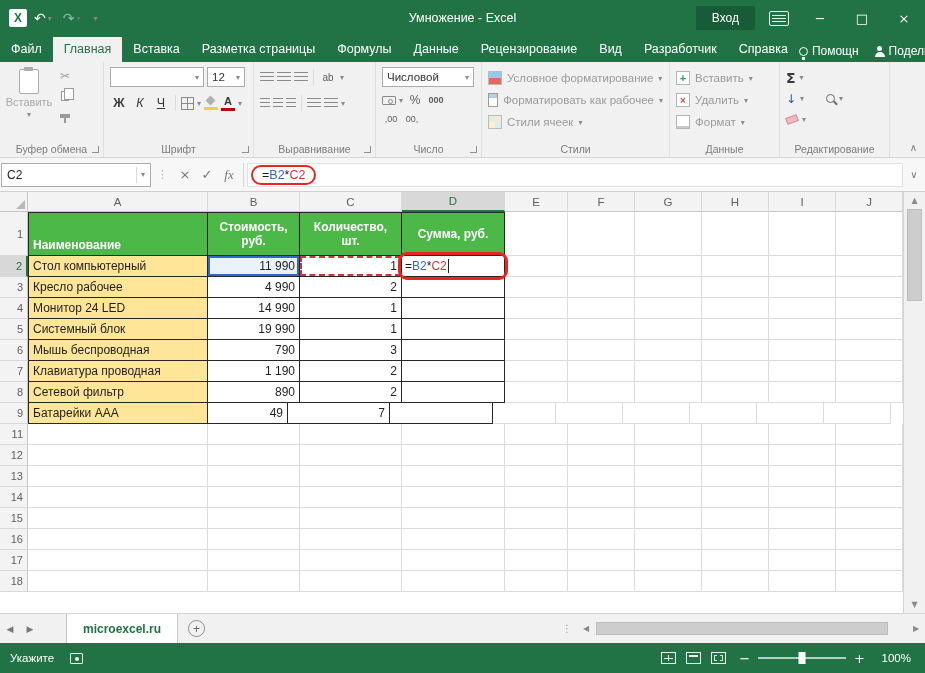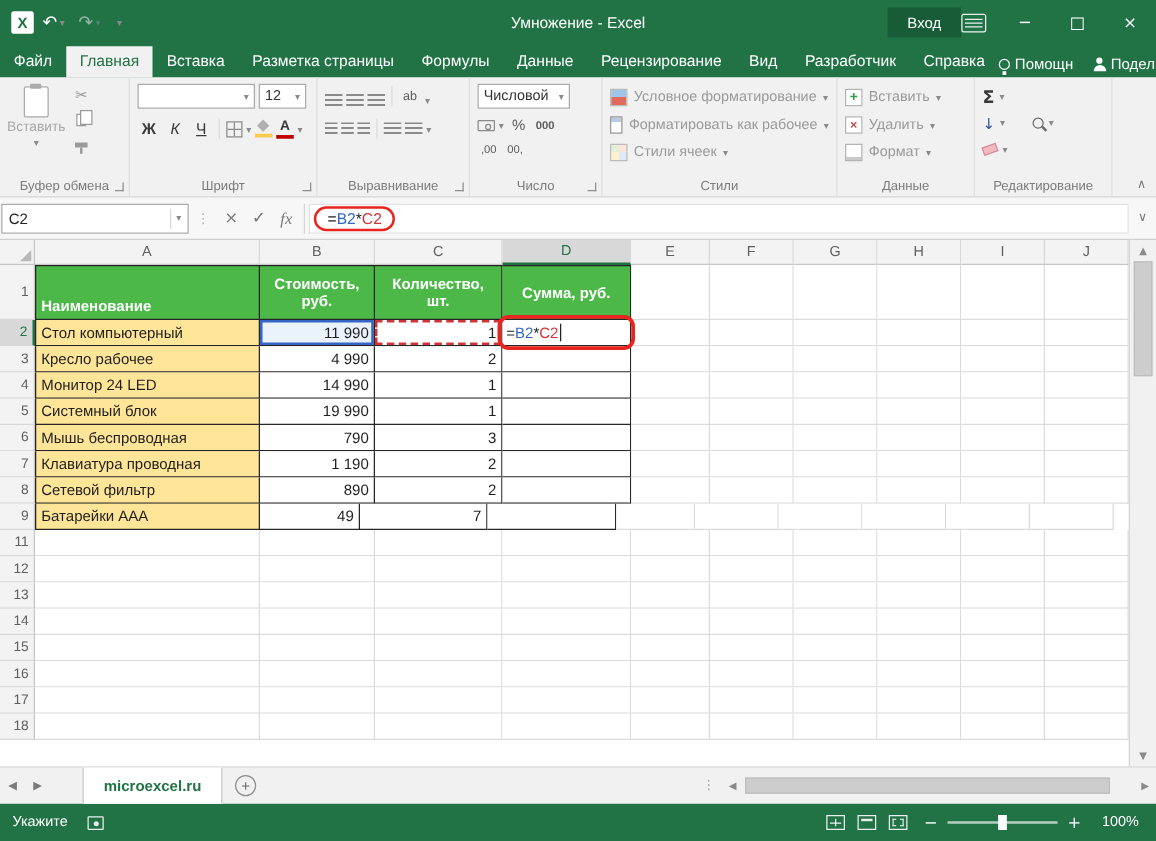--- a/index.html
+++ b/index.html
@@ -14,21 +14,21 @@
 
   
   .titlebar{height:36px;background:var(--accent);display:flex;align-items:center;position:relative;color:#fff;}
   .qat{display:flex;align-items:center;gap:3px;padding-left:9px;z-index:2;}
   .app-icon{width:18px;height:18px;background:#fff;color:var(--accent);font-weight:bold;font-size:12px;border-radius:2px;}
   .qat-btn{height:24px;padding:0 4px;display:flex;align-items:center;font-size:14px;color:#fff;}
   .qat-btn .caret{font-size:8px;margin-left:2px;}
   .dim{opacity:.5;}
   .title-text{position:absolute;left:0;right:0;text-align:center;font-size:12.5px;pointer-events:none;}
   .tb-right{margin-left:auto;display:flex;align-items:center;height:100%;z-index:2;}
-  .signin{background:#185C37;color:#fff;font-size:12px;padding:5px 16px;}
+  .signin{background:#185C37;color:#fff;font-size:12px;padding:5px 16px;margin-right:14px;}
   .ribopt{width:20px;height:15px;border:1px solid rgba(255,255,255,.9);border-radius:2px;margin-right:10px;position:relative;}
   .ribopt::after{content:"";position:absolute;left:2px;right:2px;top:3px;height:1px;background:rgba(255,255,255,.9);box-shadow:0 3px 0 rgba(255,255,255,.9),0 6px 0 rgba(255,255,255,.9);}
   .win-btn{width:42px;height:36px;display:flex;align-items:center;justify-content:center;font-size:13px;color:#fff;}
 
   
   .tabs-row{height:26px;background:var(--accent);display:flex;align-items:flex-end;color:#fff;}
   .tab{padding:5px 11px 6px;font-size:12.5px;white-space:nowrap;}
   .tab.active{background:#F1F1F1;color:var(--accent);}
   .tabs-right{margin-left:auto;display:flex;align-items:center;gap:16px;padding-right:14px;font-size:12px;padding-bottom:4px;}
   .bulb{width:9px;height:9px;border:1.5px solid #fff;border-radius:50%;position:relative;display:inline-block;margin-right:4px;}
@@ -252,21 +252,21 @@
         <span class="caret glyph">▾</span>
       <span class="fill-icon"></span>
       <span class="fcol-icon">А</span>
         <span class="caret glyph">▾</span>
     </div>
     <div class="rb-label">Шрифт</div>
     <span class="launcher"></span>
   </div>
 
   <div class="rb-group" style="width:122px;">
-    <div class="rb-row" style="margin-top:2px;align-items:flex-end;">
+    <div class="rb-row" style="margin-top:2px;">
       <span class="al"></span>
       <span class="al"></span>
       <span class="al"></span>
       <span class="vdiv"></span>
       <span class="num-btn" style="font-size:10px;">ab</span>
         <span class="caret glyph">▾</span>
     </div>
     <div class="rb-row" style="margin-top:10px;">
       <span class="al short"></span>
       <span class="al short"></span>
@@ -274,21 +274,21 @@
       <span class="vdiv"></span>
       <span class="al"></span>
       <span class="al"></span>
         <span class="caret glyph">▾</span>
     </div>
     <div class="rb-label">Выравнивание</div>
     <span class="launcher"></span>
   </div>
 
   <div class="rb-group" style="width:106px;">
-    <div class="combo" style="width:74px;">
+    <div class="combo" style="width:92px;">
         <span>Числовой</span>
         <span class="caret glyph">▾</span>
       </div>
     <div class="rb-row" style="margin-top:5px;">
       <span class="money-icon"></span>
         <span class="caret glyph">▾</span>
       <span class="num-btn">%</span>
       <span class="num-btn" style="font-size:9px;font-weight:bold;">000</span>
     </div>
     <div class="rb-row" style="margin-top:3px;">

